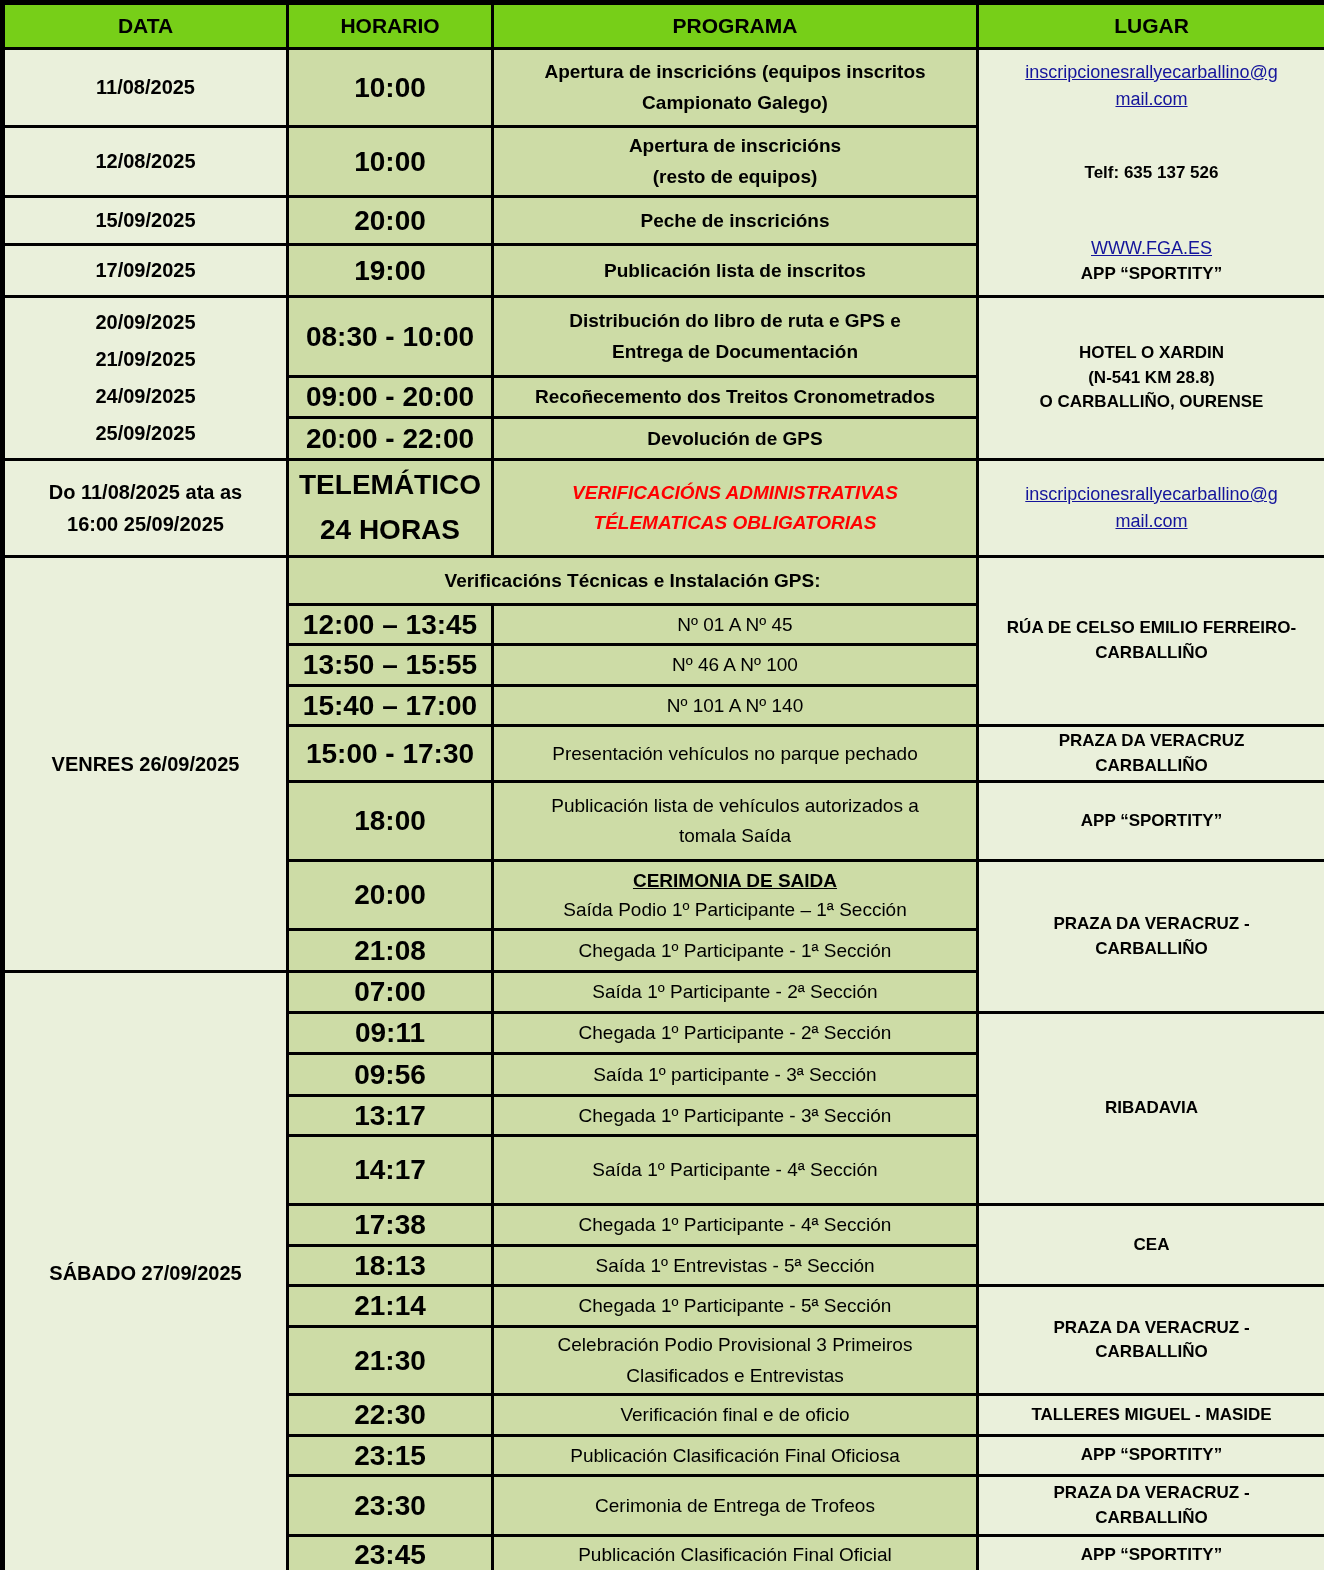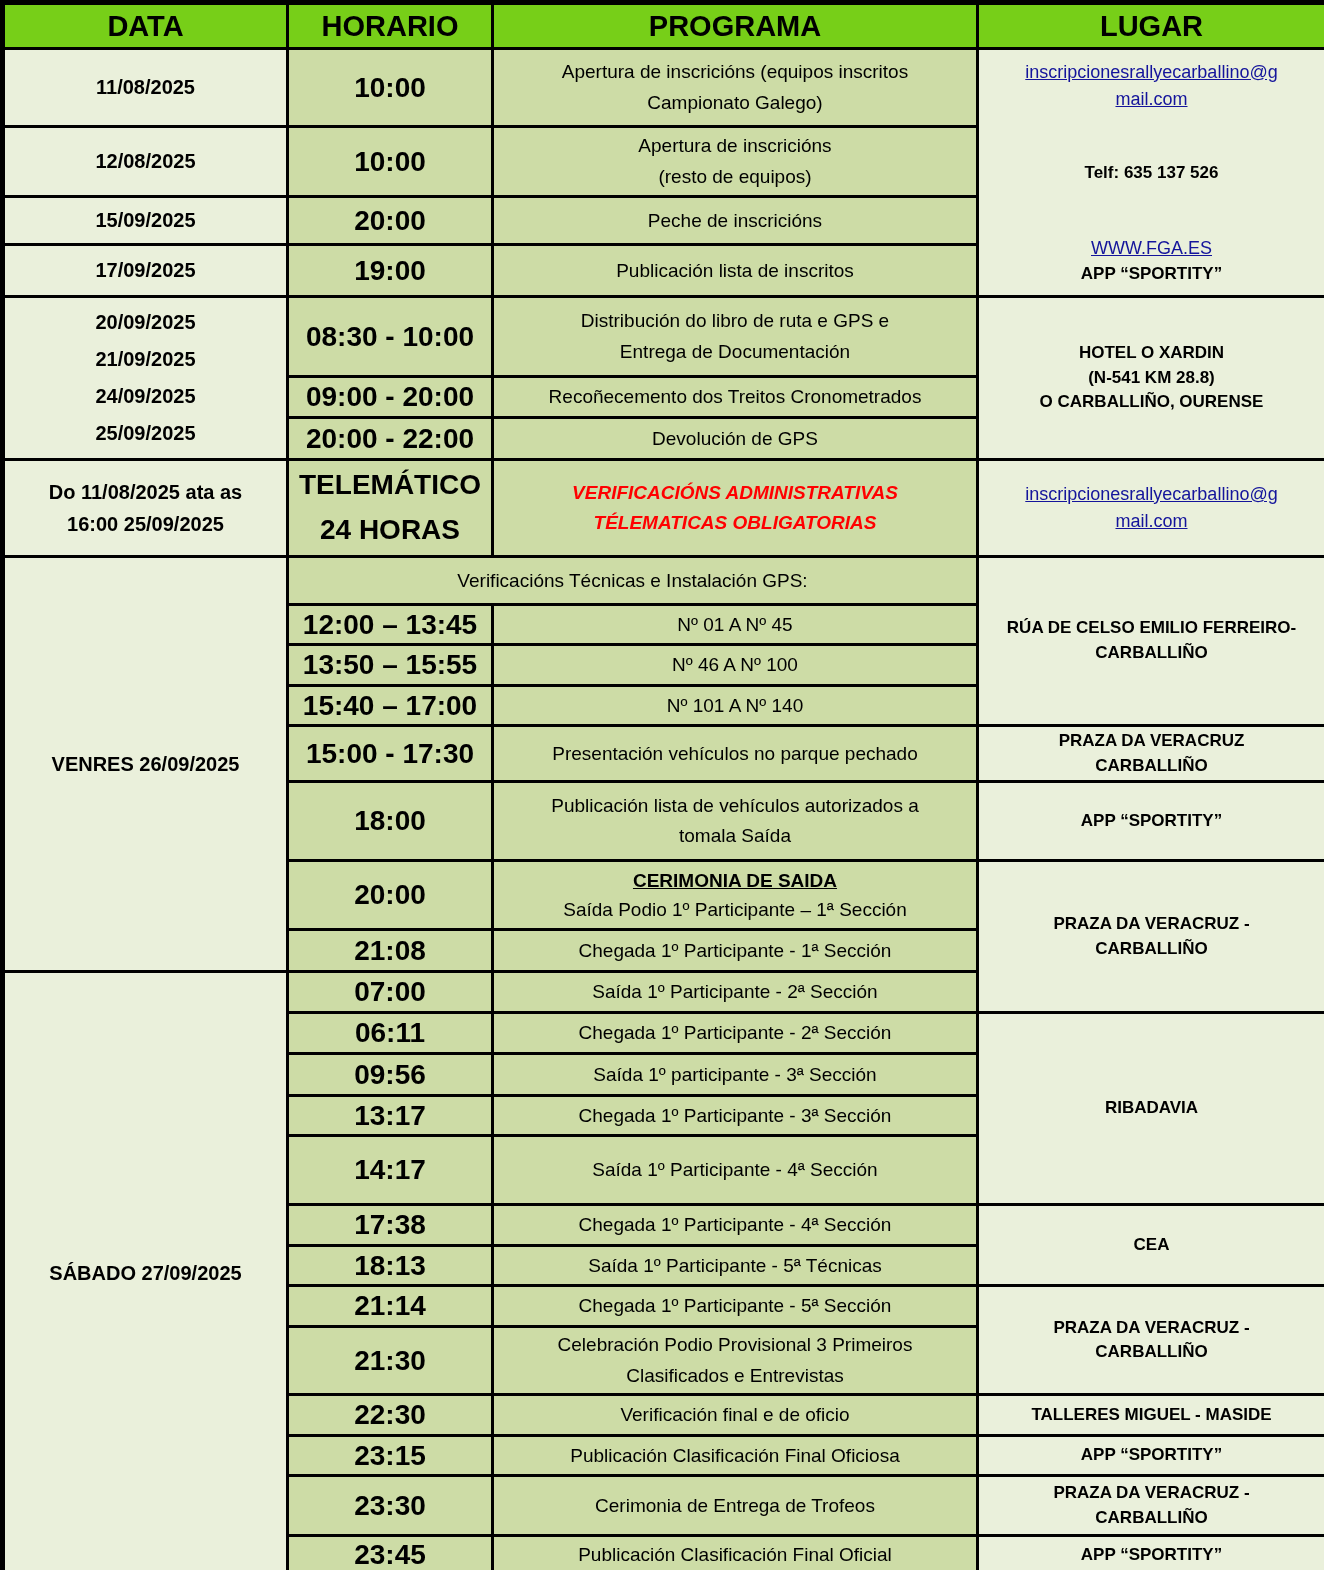--- a/index.html
+++ b/index.html
@@ -24,29 +24,29 @@
   }
   td,th{
     border:3px solid var(--border);
     text-align:center;
     vertical-align:middle;
     padding:2px 6px;
     overflow:hidden;
   }
   th{
     background:var(--green);
-    font-size:29px;
+    font-size:21px;
     font-weight:bold;
   }
   .light{background:var(--light);}
   .olive{background:var(--olive);}
   .dcell{font-weight:bold;font-size:20px;}
   .hcell{font-weight:bold;font-size:28px;}
   .pcell{font-size:19px;}
-  .pb{font-weight:normal;}
+  .pb{font-weight:bold;}
   .vcell{font-weight:bold;font-size:17px;line-height:1.45;}
   .pre{white-space:pre-line;}
   .lh{line-height:1.6;}
   .dates{line-height:1.85;}
   .red{color:var(--alert);font-weight:bold;font-style:italic;}
   a.lnk{
     color:var(--link);
     text-decoration:underline;
     font-weight:normal;
     font-size:18px;
@@ -189,21 +189,21 @@
     <td class="olive hcell">21:08</td>
     <td class="olive pcell">Chegada 1º Participante - 1ª Sección</td>
   </tr>
 
   <tr style="height:41px">
     <td class="light dcell" rowspan="13">SÁBADO 27/09/2025</td>
     <td class="olive hcell">07:00</td>
     <td class="olive pcell">Saída 1º Participante - 2ª Sección</td>
   </tr>
   <tr style="height:41px">
-    <td class="olive hcell">06:11</td>
+    <td class="olive hcell">09:11</td>
     <td class="olive pcell">Chegada 1º Participante - 2ª Sección</td>
     <td class="light vcell" rowspan="4">RIBADAVIA</td>
   </tr>
   <tr style="height:42px">
     <td class="olive hcell">09:56</td>
     <td class="olive pcell">Saída 1º participante - 3ª Sección</td>
   </tr>
   <tr style="height:40px">
     <td class="olive hcell">13:17</td>
     <td class="olive pcell">Chegada 1º Participante - 3ª Sección</td>
@@ -212,21 +212,21 @@
     <td class="olive hcell">14:17</td>
     <td class="olive pcell">Saída 1º Participante - 4ª Sección</td>
   </tr>
   <tr style="height:41px">
     <td class="olive hcell">17:38</td>
     <td class="olive pcell">Chegada 1º Participante - 4ª Sección</td>
     <td class="light vcell" rowspan="2">CEA</td>
   </tr>
   <tr style="height:40px">
     <td class="olive hcell">18:13</td>
-    <td class="olive pcell">Saída 1º Participante - 5ª Técnicas</td>
+    <td class="olive pcell">Saída 1º Entrevistas - 5ª Sección</td>
   </tr>
   <tr style="height:41px">
     <td class="olive hcell">21:14</td>
     <td class="olive pcell">Chegada 1º Participante - 5ª Sección</td>
     <td class="light vcell pre" rowspan="2">PRAZA DA VERACRUZ -
 CARBALLIÑO</td>
   </tr>
   <tr style="height:67px">
     <td class="olive hcell">21:30</td>
     <td class="olive pcell pre lh">Celebración Podio Provisional 3 Primeiros

